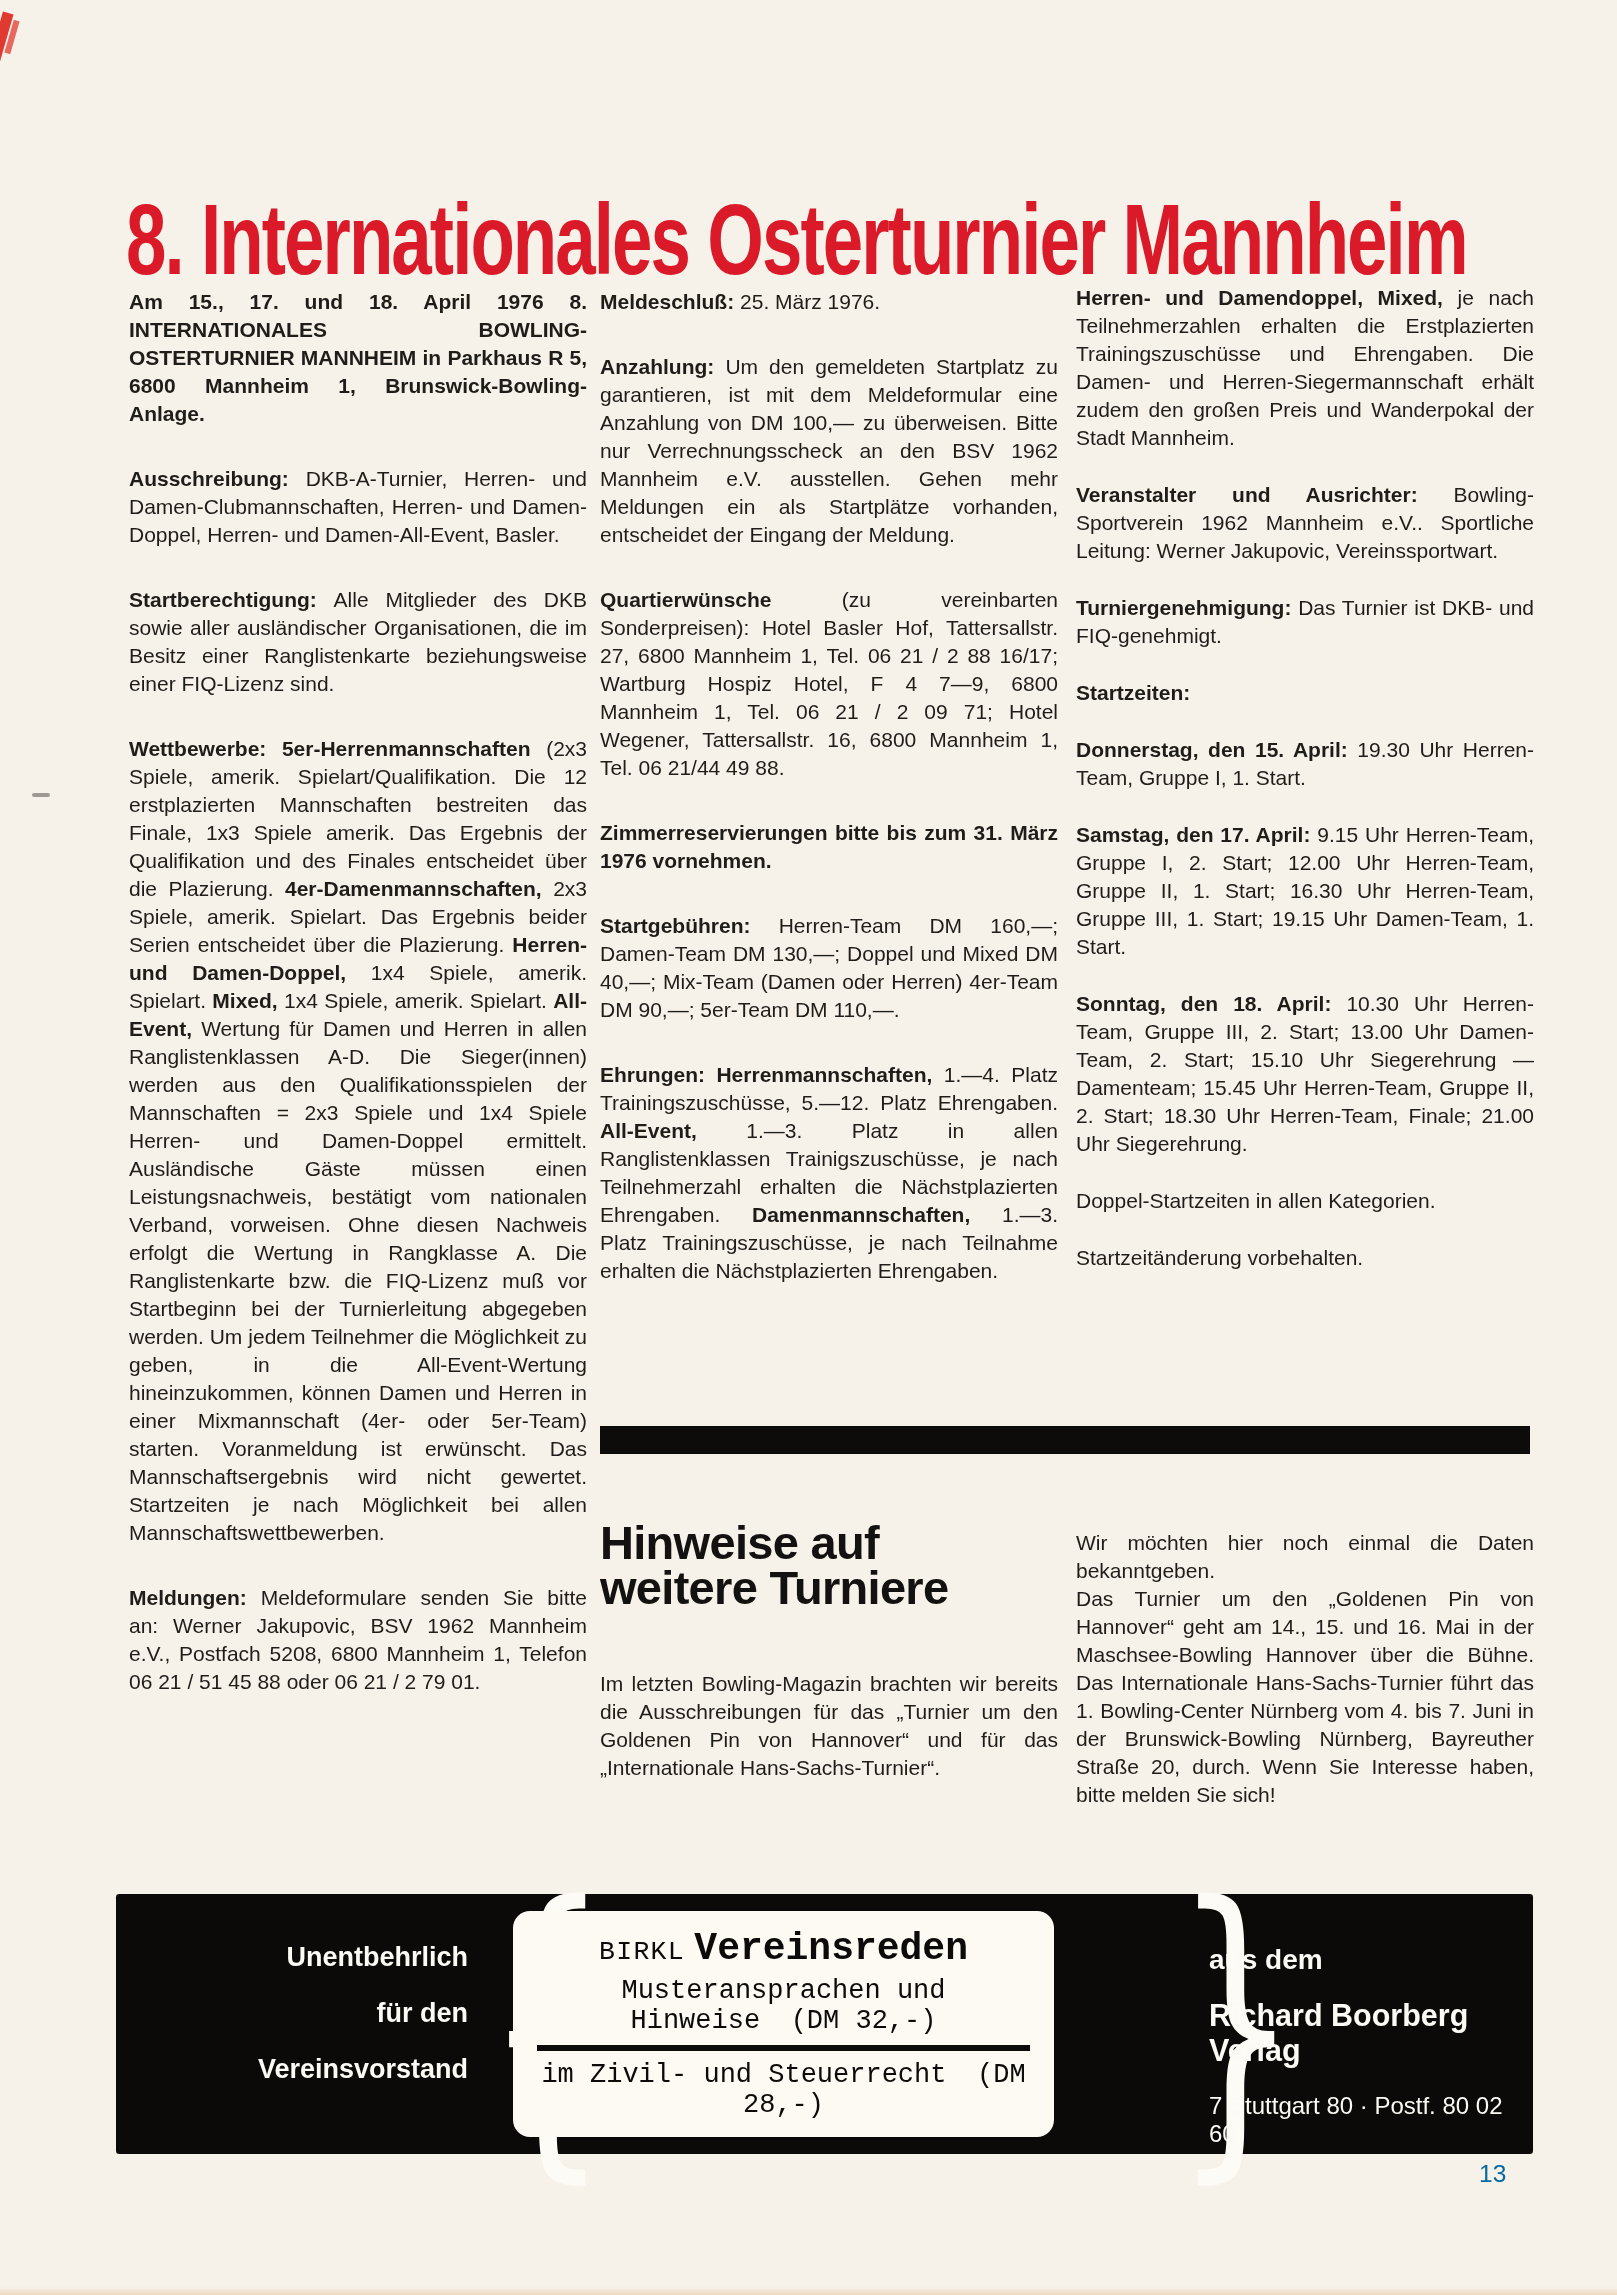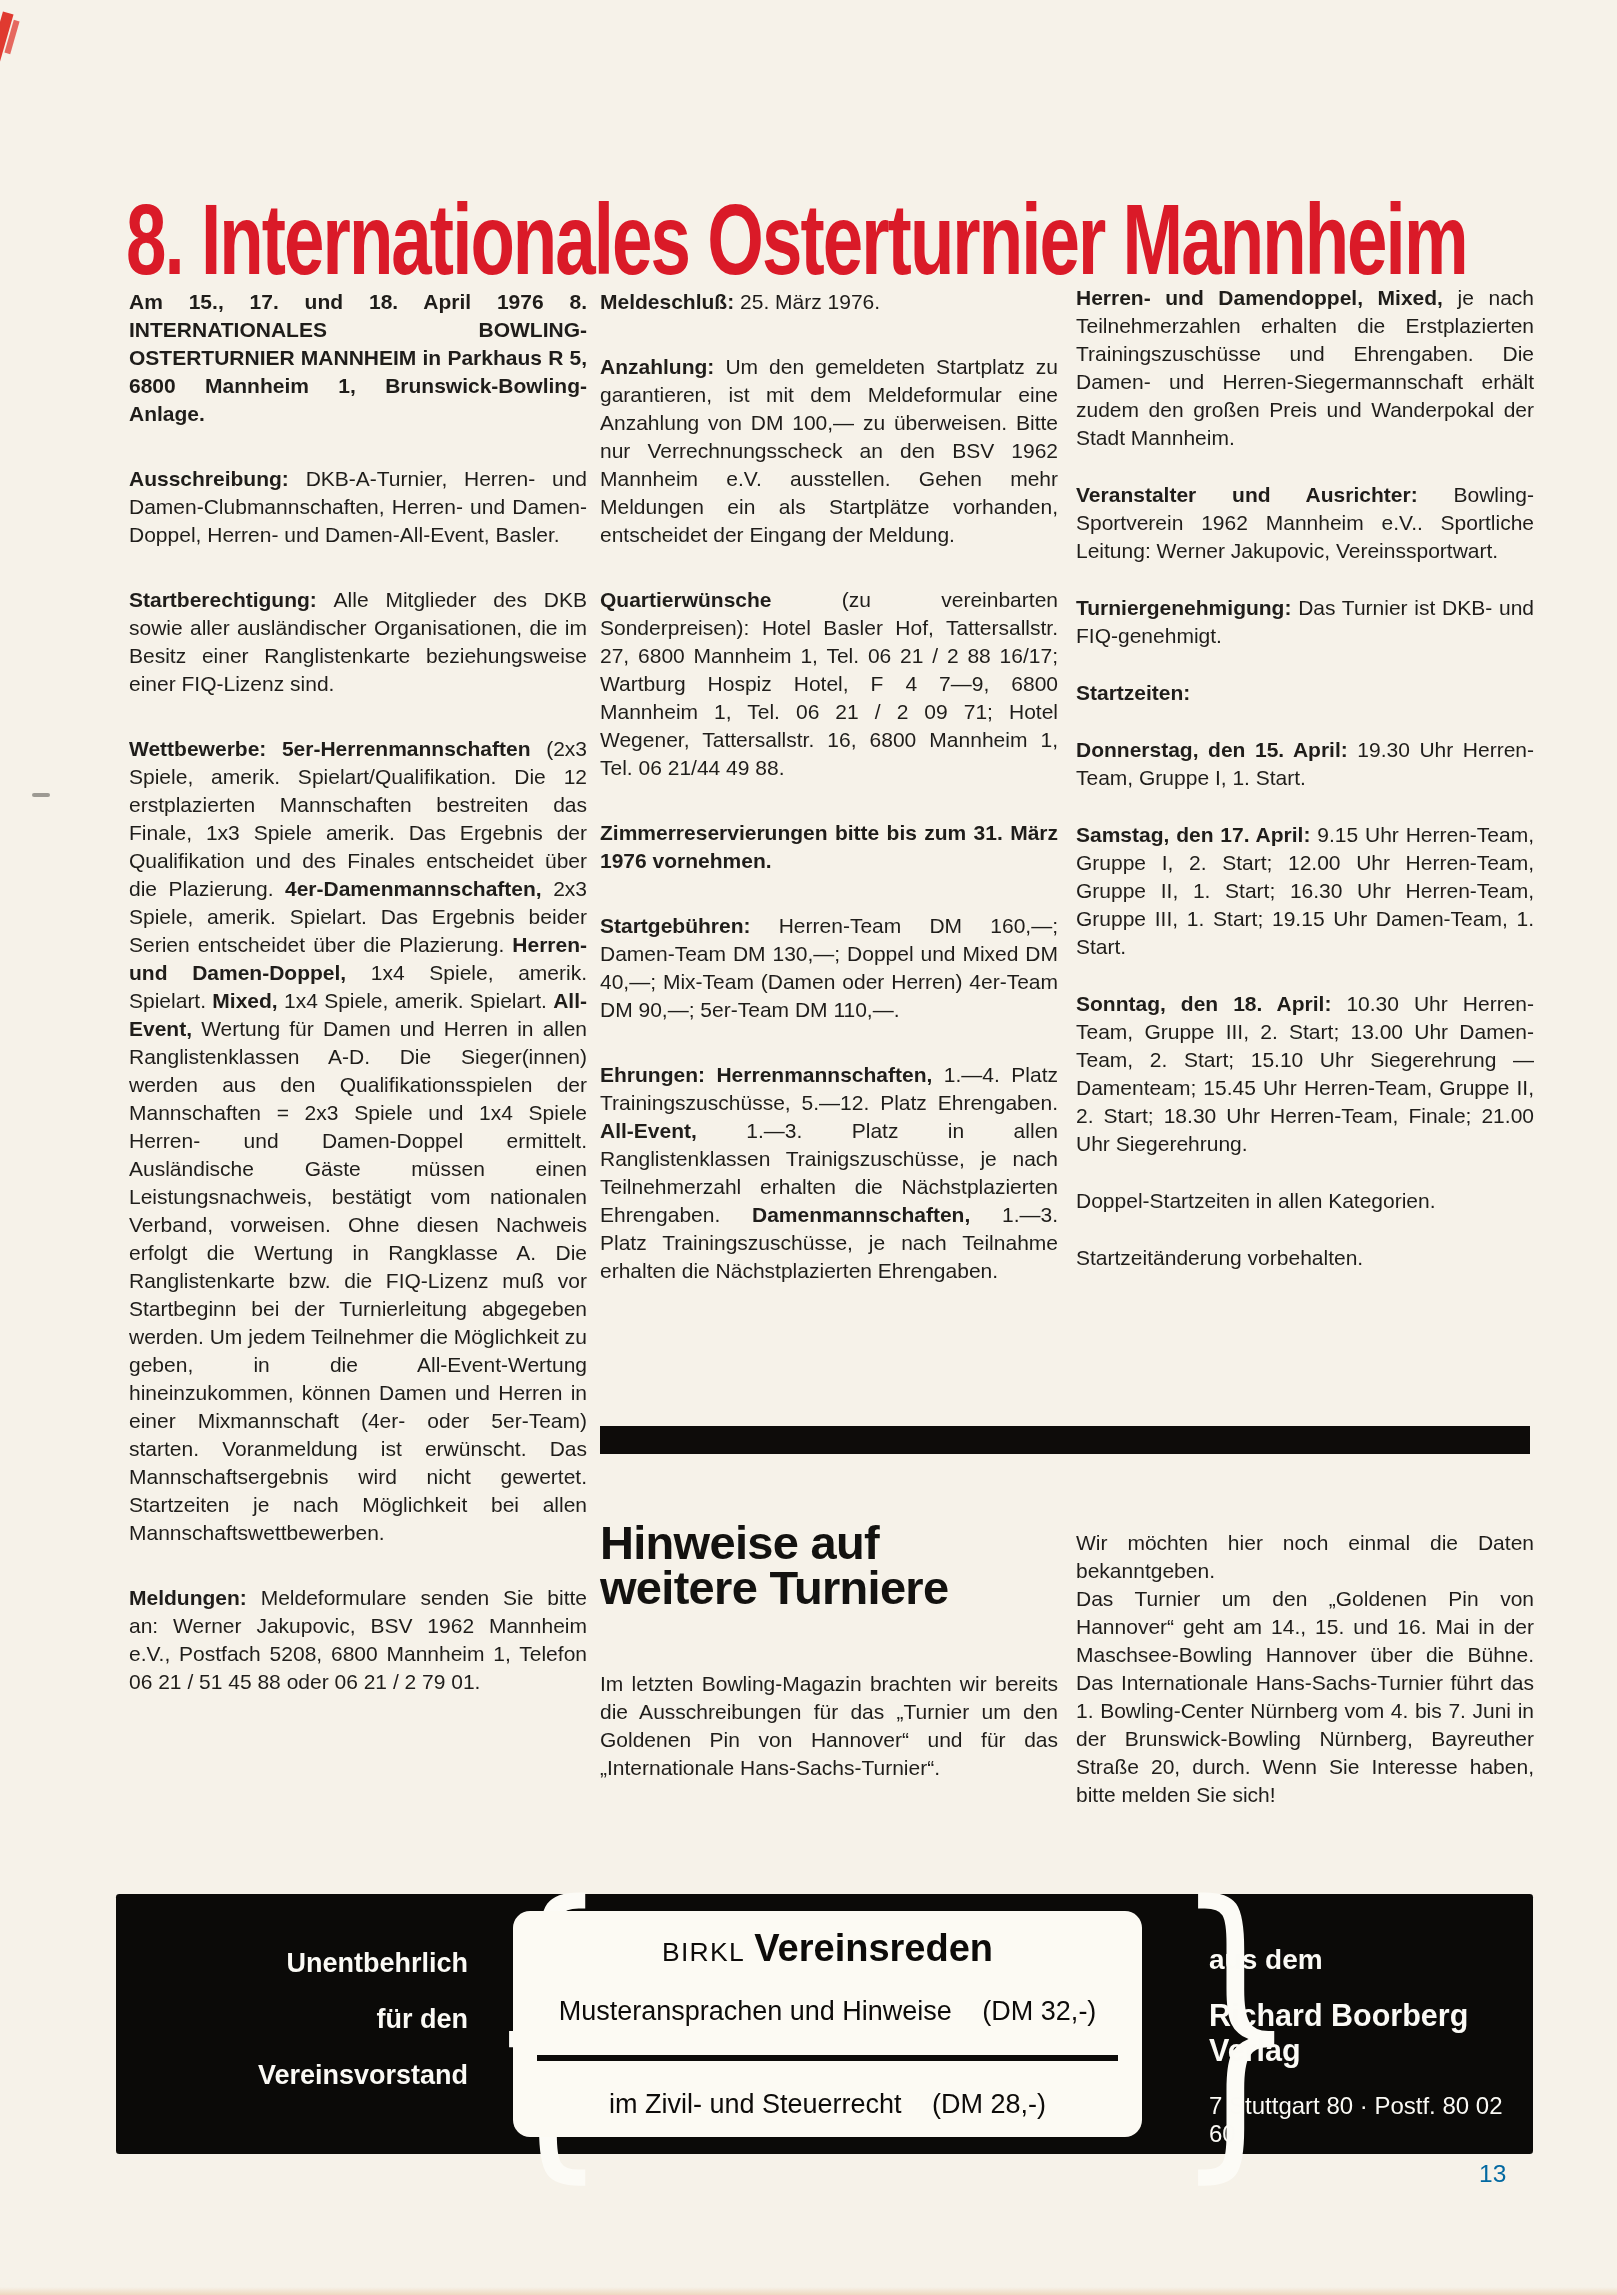--- a/index.html
+++ b/index.html
@@ -42,37 +42,37 @@
   .hinweise-left p,.hinweise-right p{
     font-size:21px;line-height:28px;margin:0;text-align:justify;
     hyphens:auto;-webkit-hyphens:auto;
   }
   
   .ad{
     position:absolute;left:116px;top:1894px;width:1417px;height:260px;
     background:#0b0a08;border-radius:3.3px;color:#fbfaf5;
   }
   .ad-left{
-    position:absolute;left:40px;top:41px;width:312px;
+    position:absolute;left:40px;top:35px;width:312px;
     text-align:right;font-weight:700;font-size:27px;line-height:56px;
   }
   .brace{
     position:absolute;top:0;height:100%;
     display:flex;align-items:center;
     color:#fcfbf6;font-family:"DejaVu Serif",serif;
   }
   .brace span{font-size:318px;line-height:.78;transform:scaleX(.62);transform-origin:center;display:block;}
   .brace.left{left:330px;}
   .brace.right{left:1019px;}
   .ad-box{
-    position:absolute;left:397px;top:17px;width:629px;height:226px;
+    position:absolute;left:397px;top:17px;width:541px;height:226px;
     background:#fcfaf3;border-radius:17px;color:#0d0b09;
     box-sizing:border-box;padding:16px 18.6px 17px;
     display:flex;flex-direction:column;justify-content:space-between;
-    font-family:Liberation Sans, sans-serif;text-align:center;
+    font-family:Liberation Mono, monospace;text-align:center;
   }
   .book-title .author{font-size:26.5px;letter-spacing:1.3px;}
   .book-title .btitle{font-size:38px;font-weight:700;margin-left:9.3px;}
   .book-sub{font-size:27px;}
   .book-sub .price{margin-left:30.5px;}
   .ad-rule{height:6px;background:#0d0b09;margin:2.7px 5.3px;}
   .ad-right{position:absolute;left:1093px;top:50px;text-align:left;}
   .ad-right .l1{font-size:28px;font-weight:700;margin-bottom:22px;}
   .ad-right .l2{font-size:30.5px;font-weight:700;margin-bottom:24px;}
   .ad-right .l3{font-size:24px;font-weight:400;}

